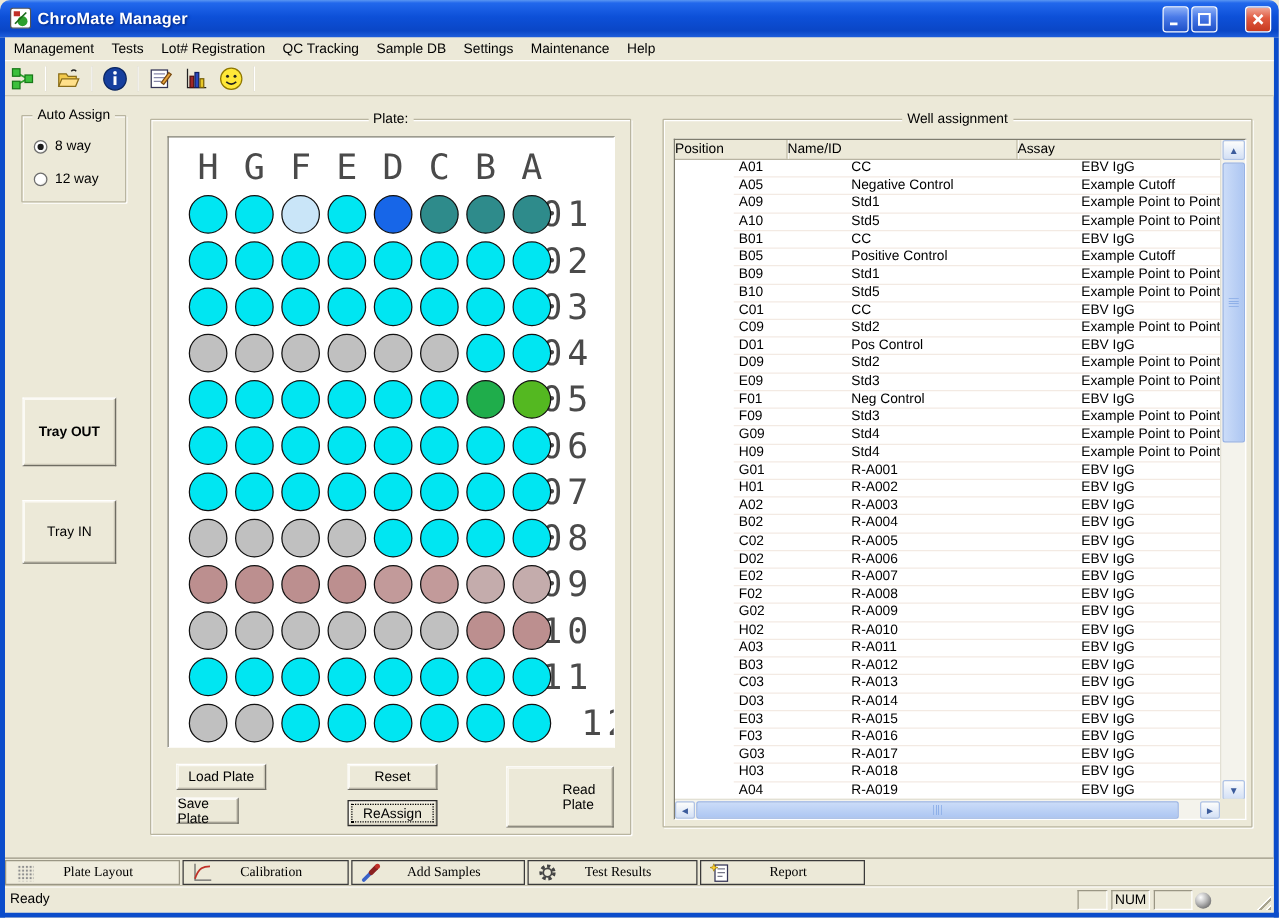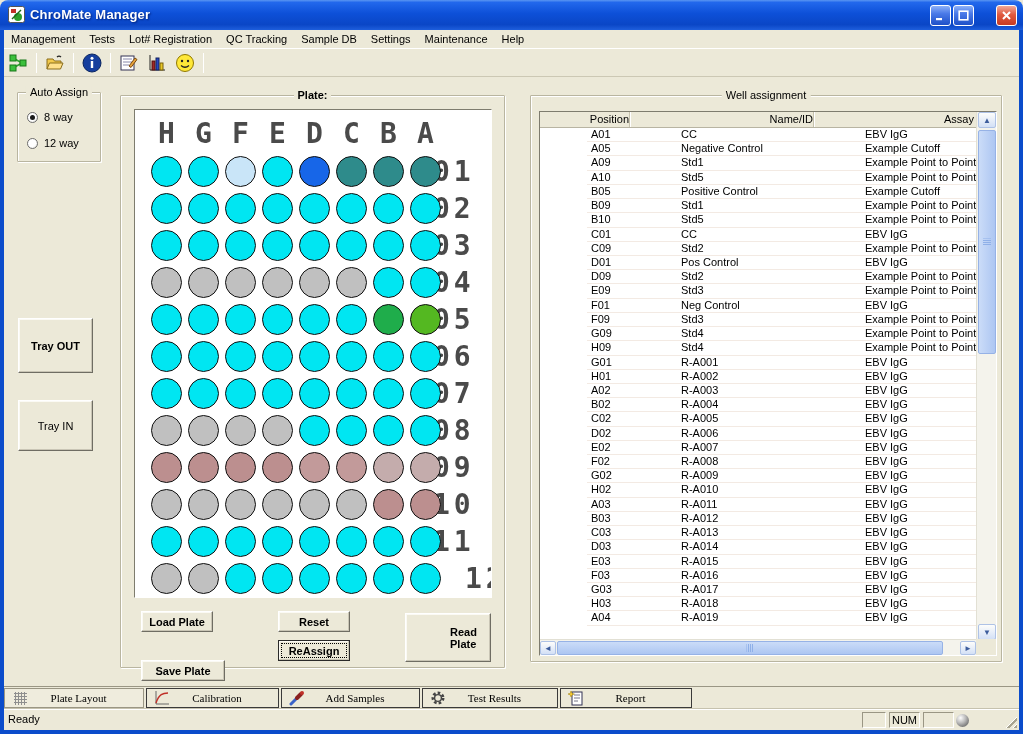--- a/index.html
+++ b/index.html
@@ -45,42 +45,42 @@
     background:radial-gradient(circle at 35% 35%, #fff 55%, #D6D6CE); margin-right:6px; position:relative; }
   .radio.sel::after { content:""; position:absolute; left:2px; top:2px; width:5px; height:5px; border-radius:50%; background:#1a1a1a; }
 
   .btn { position:absolute; background:#ECE9D8; border:1px solid; border-color:#FFF #6F6D63 #6F6D63 #FFF;
     box-shadow:inset -1px -1px 0 #C9C5B5, inset 1px 1px 0 #FBFAF4; display:flex; align-items:center; justify-content:center; }
   .btn.default { border:1px solid #2a2a2a; outline:1px dotted #000; outline-offset:-4px; }
   #tray-out { left:18px; top:318px; width:75px; height:55px;font-weight:bold; }
   #tray-in  { left:18px; top:400px; width:75px; height:51px; }
 
   
-  #plate-group { left:120px; top:95px; width:385px; height:573px;font-weight:bold; }
+  #plate-group { left:120px; top:95px; width:385px; height:573px; }
   #plate-grid { position:absolute; left:13px; top:13px; width:358px; height:489px; background:#fff;
     border:1px solid; border-color:#7E7C6E #FFF #FFF #7E7C6E; overflow:hidden; }
   .col-letter { position:absolute; top:7px; width:37px; text-align:center;
     font-family:"DejaVu Sans Mono", monospace; font-size:28px; color:#4a4a4a; }
   .row-number { position:absolute; left:298px; width:58px; height:31px; line-height:31px;
     font-family:"DejaVu Sans Mono", monospace; font-size:28px; color:#4a4a4a; letter-spacing:4px; }
   .well { position:absolute; width:31px; height:31px; border-radius:50%; border:1px solid #111; }
 
   #btn-load   { left:20px;  top:515px; width:72px; height:21px; }
-  #btn-save   { left:20px;  top:564px; width:84px; height:21px; }
+  #btn-save   { left:20px;  top:542px; width:50px; height:21px; }
   #btn-reset  { left:157px; top:515px; width:72px; height:21px; }
   #btn-reassign{ left:157px; top:544px; width:72px; height:21px; }
   #btn-read   { left:284px; top:517px; width:86px; height:49px;padding-left:44px; }
 
   
   #well-group { left:530px; top:95px; width:472px; height:567px; }
   #table { position:absolute; left:8px; top:15px; width:458px; height:545px; background:#fff;
     border:1px solid; border-color:#7E7C6E #FFF #FFF #7E7C6E; }
   #table-header { position:absolute; left:0; top:0; width:436px; height:16px; background:#ECE9D8;
     border-bottom:1px solid #B8B4A2; }
-  .hcell { display:inline-block; height:15px; line-height:15px; text-align:right; vertical-align:top;
+  .hcell { display:inline-block; height:15px; line-height:15px; text-align:left; vertical-align:top;
     border-right:1px solid #C6C2AE; box-shadow:1px 0 0 #fff; }
   .h0 { width:90px; } .h1 { width:184px; } .h2 { width:160px; border-right:none; box-shadow:none; }
   #table-body { position:absolute; left:0; top:16px; width:436px; height:512px; overflow:hidden; background:#fff; }
   .trow { height:14.22px; border-bottom:1px solid #F3EAE3; white-space:nowrap;margin-left:47px; }
   .tcell { display:inline-block; height:13px; line-height:13px; overflow:hidden; vertical-align:top; padding-left:4px; }
   .c0 { width:90px; } .c1 { width:184px; } .c2 { width:158px; }
 
   
   #vscroll { position:absolute; right:0; top:0; width:20px; height:528px; background:#F4F3EC; border-left:1px solid #E2E0D4; }
   #hscroll { position:absolute; left:0; bottom:0; width:436px; height:16px; background:#F4F3EC; border-top:1px solid #E2E0D4; }
@@ -368,20 +368,21 @@
     <span class="group-label">Well assignment</span>
     <div id="table">
       <div id="table-header">
         <span class="hcell h0">Position</span><span class="hcell h1">Name/ID</span><span class="hcell h2">Assay</span>
       </div>
       <div id="table-body">
           <div class="trow"><div class="tcell c0">A01</div><div class="tcell c1">CC</div><div class="tcell c2">EBV IgG</div></div>
           <div class="trow"><div class="tcell c0">A05</div><div class="tcell c1">Negative Control</div><div class="tcell c2">Example Cutoff</div></div>
           <div class="trow"><div class="tcell c0">A09</div><div class="tcell c1">Std1</div><div class="tcell c2">Example Point to Point</div></div>
           <div class="trow"><div class="tcell c0">A10</div><div class="tcell c1">Std5</div><div class="tcell c2">Example Point to Point</div></div>
+          <div class="trow"><div class="tcell c0">B01</div><div class="tcell c1">CC</div><div class="tcell c2">EBV IgG</div></div>
           <div class="trow"><div class="tcell c0">B05</div><div class="tcell c1">Positive Control</div><div class="tcell c2">Example Cutoff</div></div>
           <div class="trow"><div class="tcell c0">B09</div><div class="tcell c1">Std1</div><div class="tcell c2">Example Point to Point</div></div>
           <div class="trow"><div class="tcell c0">B10</div><div class="tcell c1">Std5</div><div class="tcell c2">Example Point to Point</div></div>
           <div class="trow"><div class="tcell c0">C01</div><div class="tcell c1">CC</div><div class="tcell c2">EBV IgG</div></div>
           <div class="trow"><div class="tcell c0">C09</div><div class="tcell c1">Std2</div><div class="tcell c2">Example Point to Point</div></div>
           <div class="trow"><div class="tcell c0">D01</div><div class="tcell c1">Pos Control</div><div class="tcell c2">EBV IgG</div></div>
           <div class="trow"><div class="tcell c0">D09</div><div class="tcell c1">Std2</div><div class="tcell c2">Example Point to Point</div></div>
           <div class="trow"><div class="tcell c0">E09</div><div class="tcell c1">Std3</div><div class="tcell c2">Example Point to Point</div></div>
           <div class="trow"><div class="tcell c0">F01</div><div class="tcell c1">Neg Control</div><div class="tcell c2">EBV IgG</div></div>
           <div class="trow"><div class="tcell c0">F09</div><div class="tcell c1">Std3</div><div class="tcell c2">Example Point to Point</div></div>

